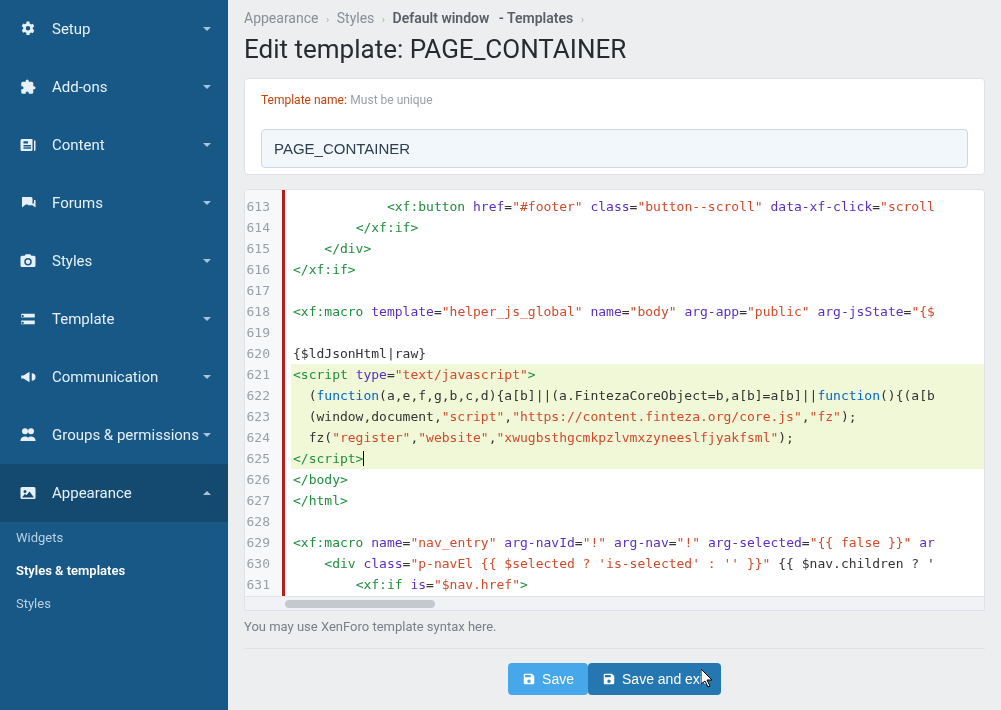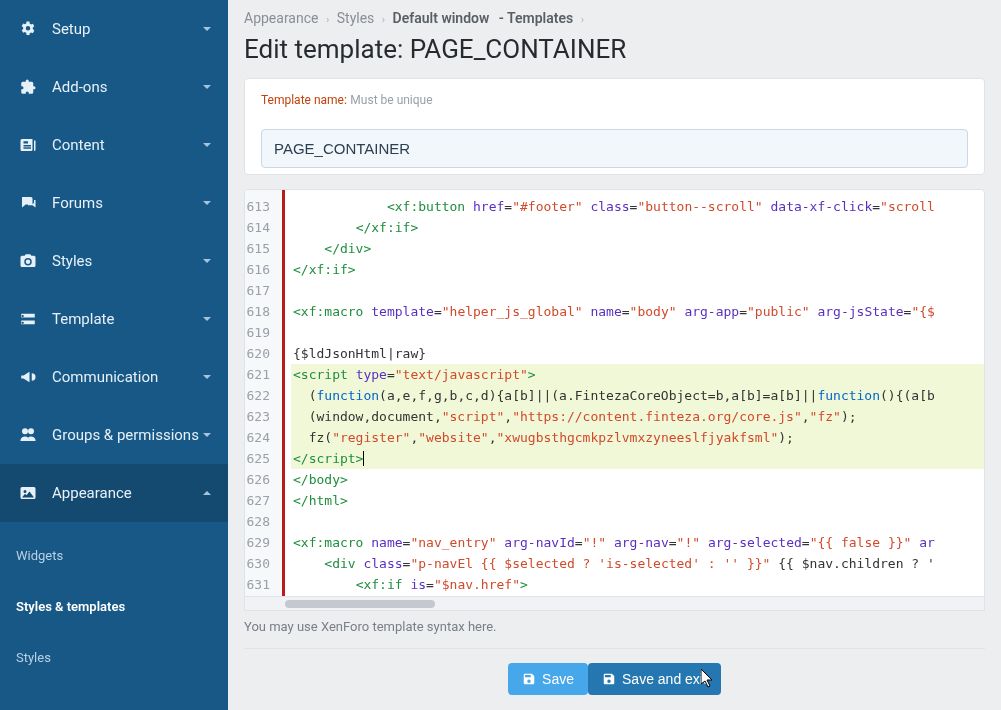--- a/index.html
+++ b/index.html
@@ -4,21 +4,21 @@
 <style>
 * { margin: 0; padding: 0; box-sizing: border-box; }
 body { font-family: -apple-system, BlinkMacSystemFont, "Segoe UI", Roboto, Arial, sans-serif; font-size: 14px; background: #eceef0; color: #2c3e50; overflow: hidden; }
 .app { display: flex; width: 1001px; height: 710px; }
 
 
 .sidebar { width: 228px; background: #185886; color: #cde0f0; overflow-y: auto; flex-shrink: 0; }
 .nav-item { display: flex; align-items: center; padding: 20px 16px; cursor: pointer; color: #e6f0f8; font-size: 15px; position: relative; }
 .nav-item .icon { width: 24px; margin-right: 12px; display: inline-flex; justify-content: center; }
 .nav-item .chev { margin-left: auto; font-size: 12px; color: #a8c4dc; }
-.sub-item { padding: 26px 16px 10px 16px; color: #b8d0e4; font-size: 13px; cursor: pointer; }
+.sub-item { padding: 8px 16px 10px 16px; color: #b8d0e4; font-size: 13px; cursor: pointer; }
 .sub-item.active { color: #fff; font-weight: 600; }
 .nav-item.expanded { background: #144a70; }
 
 
 .main { flex: 1; display: flex; flex-direction: column; overflow: hidden; }
 .crumbs { padding: 10px 16px 4px; color: #8a8f96; font-size: 14px; }
 .crumbs a { color: #8a8f96; text-decoration: none; }
 .crumbs .sep { margin: 0 4px; color: #b0b5bb; font-size: 11px; }
 .crumbs .cur { color: #5a5f66; font-weight: 600; }
 .page-title { padding: 4px 16px 14px; font-size: 26px; font-weight: 400; color: #272b30; }

